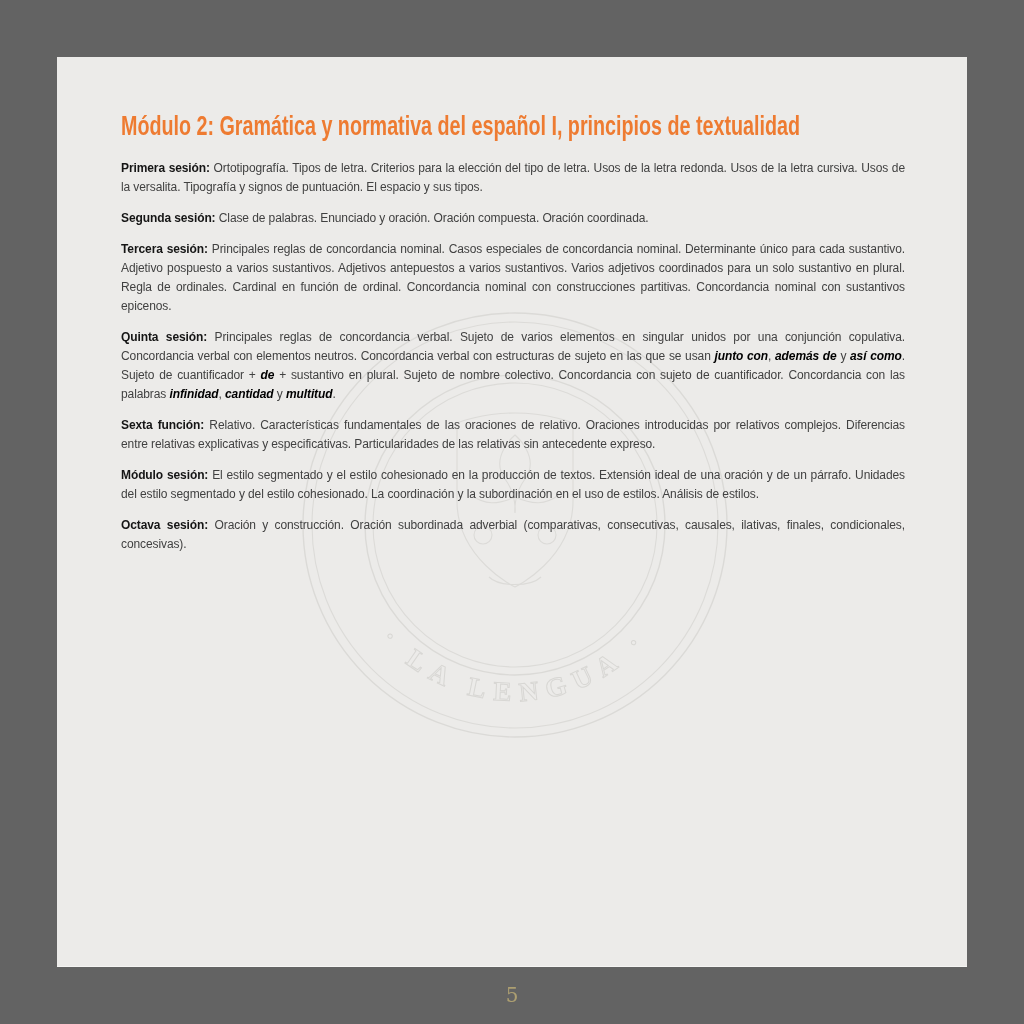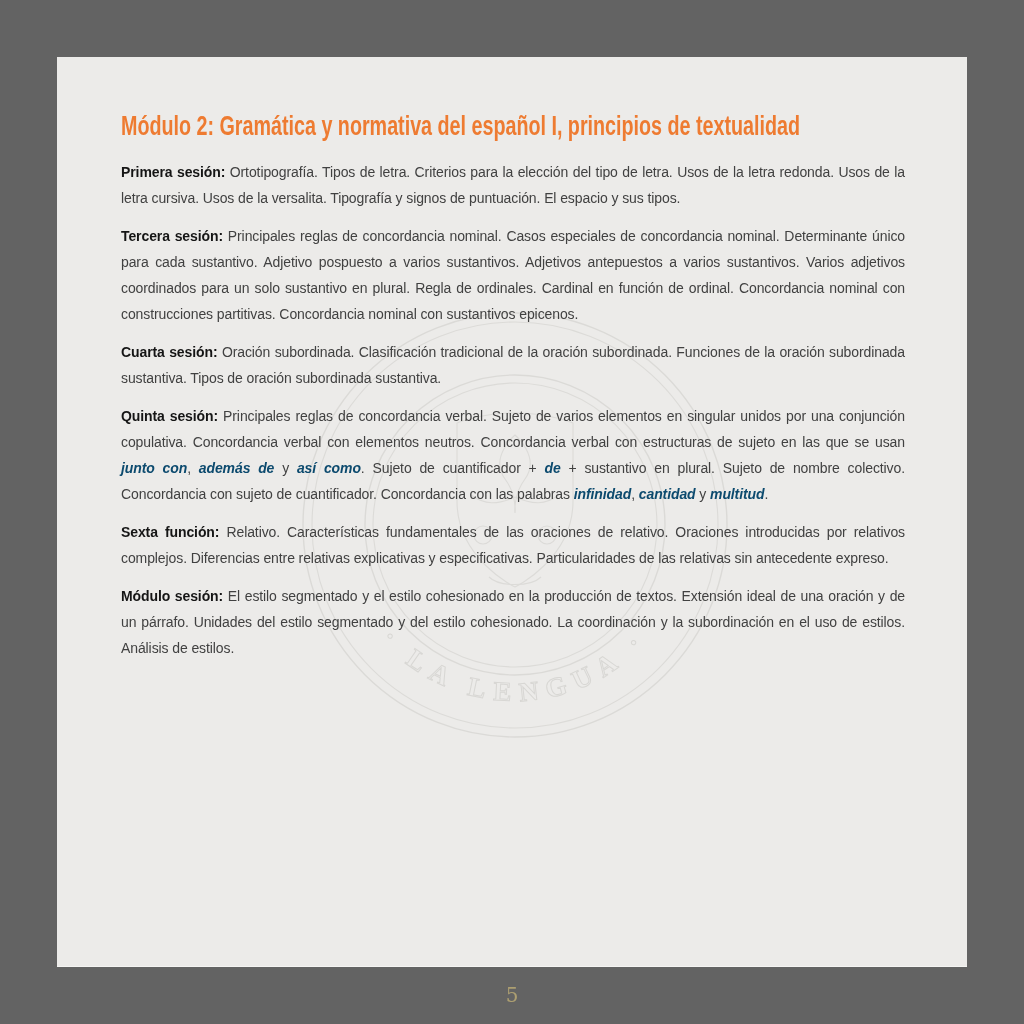--- a/index.html
+++ b/index.html
@@ -32,34 +32,34 @@
     line-height:30px;
     color:#ee7b31;
     white-space:nowrap;
     transform:scaleX(.73);
     transform-origin:0 50%;
     position:relative;
   }
   .sessions{position:relative;}
   .session{
     margin:0 0 12px 0;
-    font-size:14px;
-    line-height:26px;
+    font-size:12px;
+    line-height:19px;
     letter-spacing:-0.1px;
     color:#414141;
     text-align:justify;
   }
   .session strong{
     color:#151515;
     font-weight:700;
   }
   .session .bi{
     font-weight:700;
     font-style:italic;
-    color:#0c4a6e;
+    color:#000000;
   }
   .footer{
     position:absolute;
     left:0;bottom:0;
     width:1024px;height:58px;
     display:flex;align-items:center;justify-content:center;
   }
   .page-num{
     font-family:"DejaVu Serif",serif;
     font-size:20px;
@@ -101,24 +101,25 @@
     </defs>
     <text class="seal-text">
       <textPath href="#bottomArc" startOffset="50%" text-anchor="middle">· LA LENGUA ·</textPath>
     </text>
   </svg>
 
   <h1 class="page-title">Módulo 2: Gramática y normativa del español I, principios de textualidad</h1>
 
   <section class="sessions">
       <p class="session"><strong>Primera sesión:</strong><span> Ortotipografía. Tipos de letra. Criterios para la elección del tipo de letra. Usos de la letra redonda. Usos de la letra cursiva. Usos de la versalita. Tipografía y signos de puntuación. El espacio y sus tipos.</span></p>
+      <p class="session"><strong>Segunda sesión:</strong><span> Clase de palabras. Enunciado y oración. Oración compuesta. Oración coordinada.</span></p>
       <p class="session"><strong>Tercera sesión:</strong><span> Principales reglas de concordancia nominal. Casos especiales de concordancia nominal. Determinante único para cada sustantivo. Adjetivo pospuesto a varios sustantivos. Adjetivos antepuestos a varios sustantivos. Varios adjetivos coordinados para un solo sustantivo en plural. Regla de ordinales. Cardinal en función de ordinal. Concordancia nominal con construcciones partitivas. Concordancia nominal con sustantivos epicenos.</span></p>
-      <p class="session"><strong>Cuarta sesión:</strong><span> Oración subordinada. Clasificación tradicional de la oración subordinada. Funciones de la oración subordinada sustantiva. Tipos de oración subordinada sustantiva.</span></p>
       <p class="session"><strong>Quinta sesión:</strong><span> Principales reglas de concordancia verbal. Sujeto de varios elementos en singular unidos por una conjunción copulativa. Concordancia verbal con elementos neutros. Concordancia verbal con estructuras de sujeto en las que se usan </span><span class="bi">junto con</span><span>, </span><span class="bi">además de</span><span> y </span><span class="bi">así como</span><span>. Sujeto de cuantificador + </span><span class="bi">de</span><span> + sustantivo en plural. Sujeto de nombre colectivo. Concordancia con sujeto de cuantificador. Concordancia con las palabras </span><span class="bi">infinidad</span><span>, </span><span class="bi">cantidad</span><span> y </span><span class="bi">multitud</span><span>.</span></p>
       <p class="session"><strong>Sexta función:</strong><span> Relativo. Características fundamentales de las oraciones de relativo. Oraciones introducidas por relativos complejos. Diferencias entre relativas explicativas y especificativas. Particularidades de las relativas sin antecedente expreso.</span></p>
       <p class="session"><strong>Módulo sesión:</strong><span> El estilo segmentado y el estilo cohesionado en la producción de textos. Extensión ideal de una oración y de un párrafo. Unidades del estilo segmentado y del estilo cohesionado. La coordinación y la subordinación en el uso de estilos. Análisis de estilos.</span></p>
+      <p class="session"><strong>Octava sesión:</strong><span> Oración y construcción. Oración subordinada adverbial (comparativas, consecutivas, causales, ilativas, finales, condicionales, concesivas).</span></p>
     </section>
 
 </main>
 
 <footer class="footer">
   <span class="page-num">5</span>
 </footer>
 
 </body></html>

